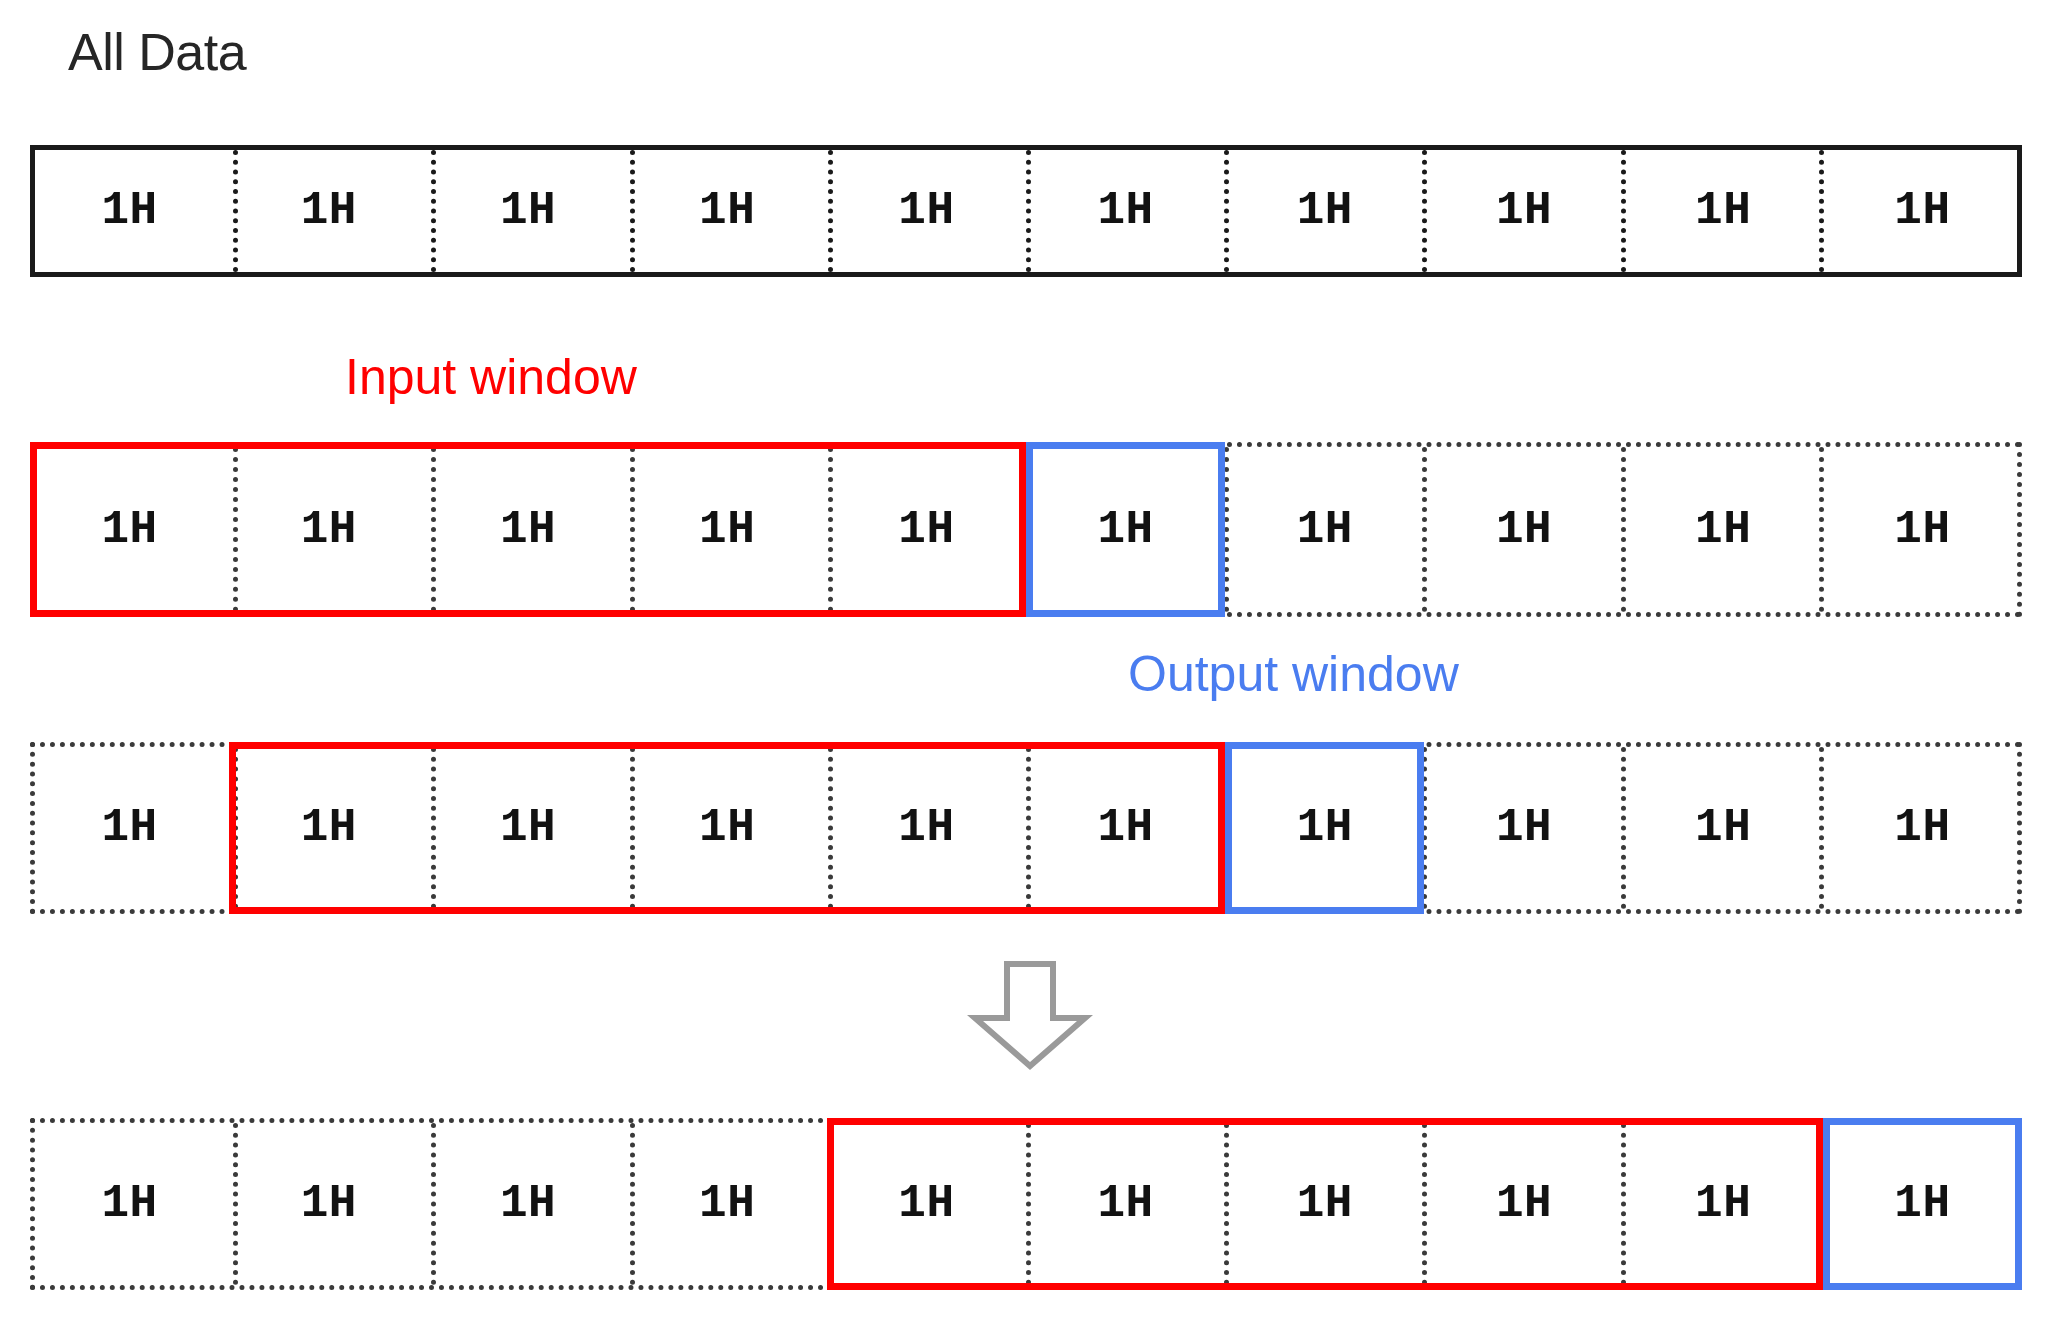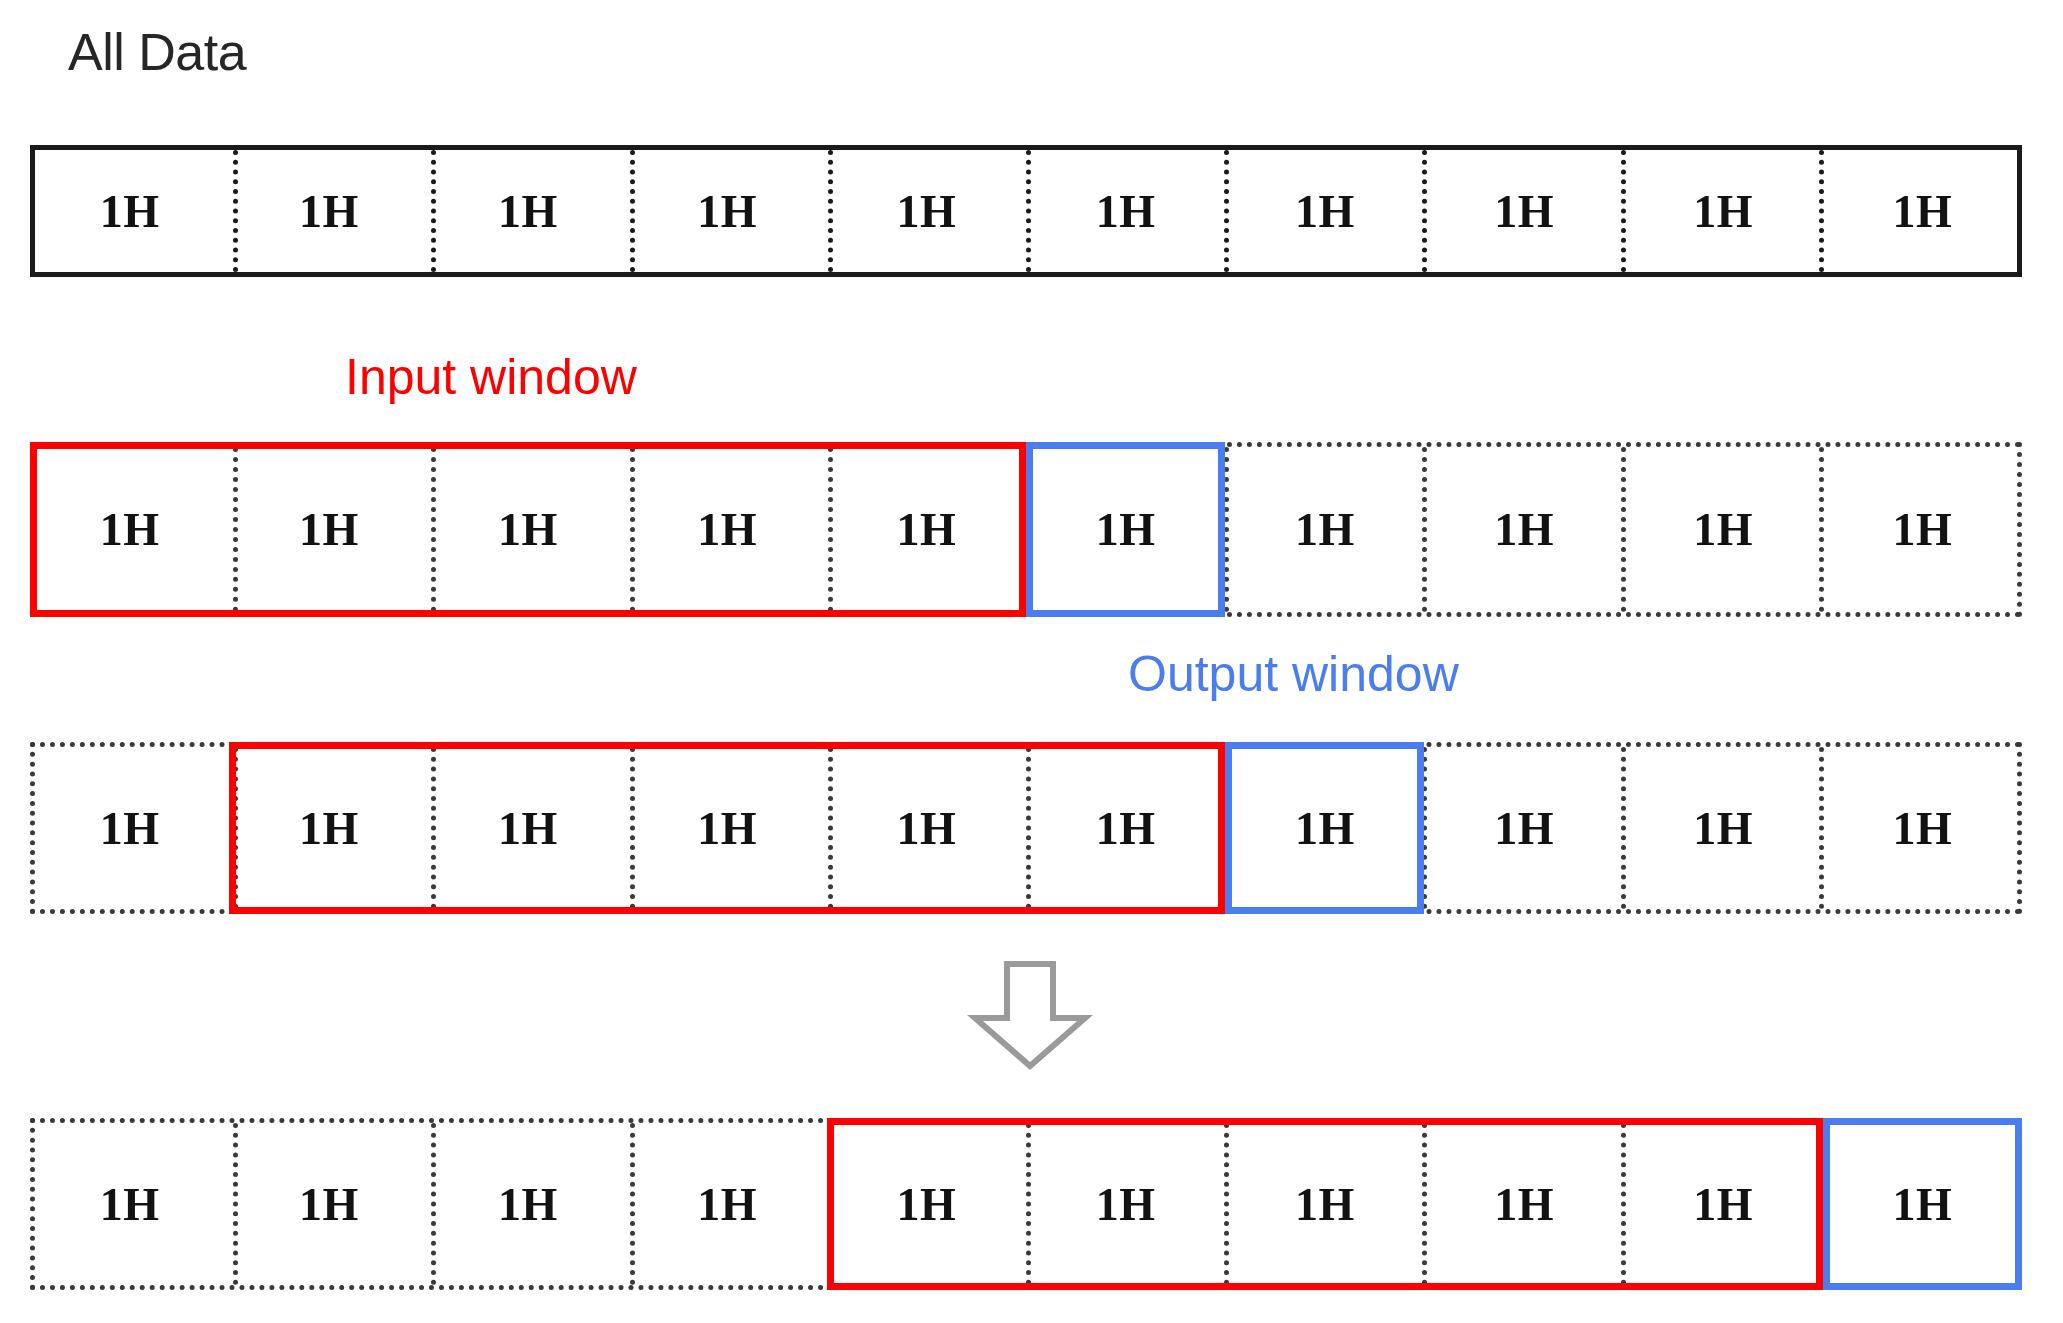--- a/index.html
+++ b/index.html
@@ -47,21 +47,21 @@
     box-sizing: border-box;
     display: flex;
     align-items: center;
     justify-content: center;
     position: relative;
   }
   .cell-label {
     font-size: 46px;
     font-weight: bold;
     color: #121212;
-    font-family: Liberation Serif, serif;
+    font-family: Liberation Mono, monospace;
     letter-spacing: 0.5px;
     user-select: none;
     text-align: right;
   }
 
   
   .row-grid {
     position: absolute;
     left: 0; top: 0;
     width: 100%; height: 100%;

